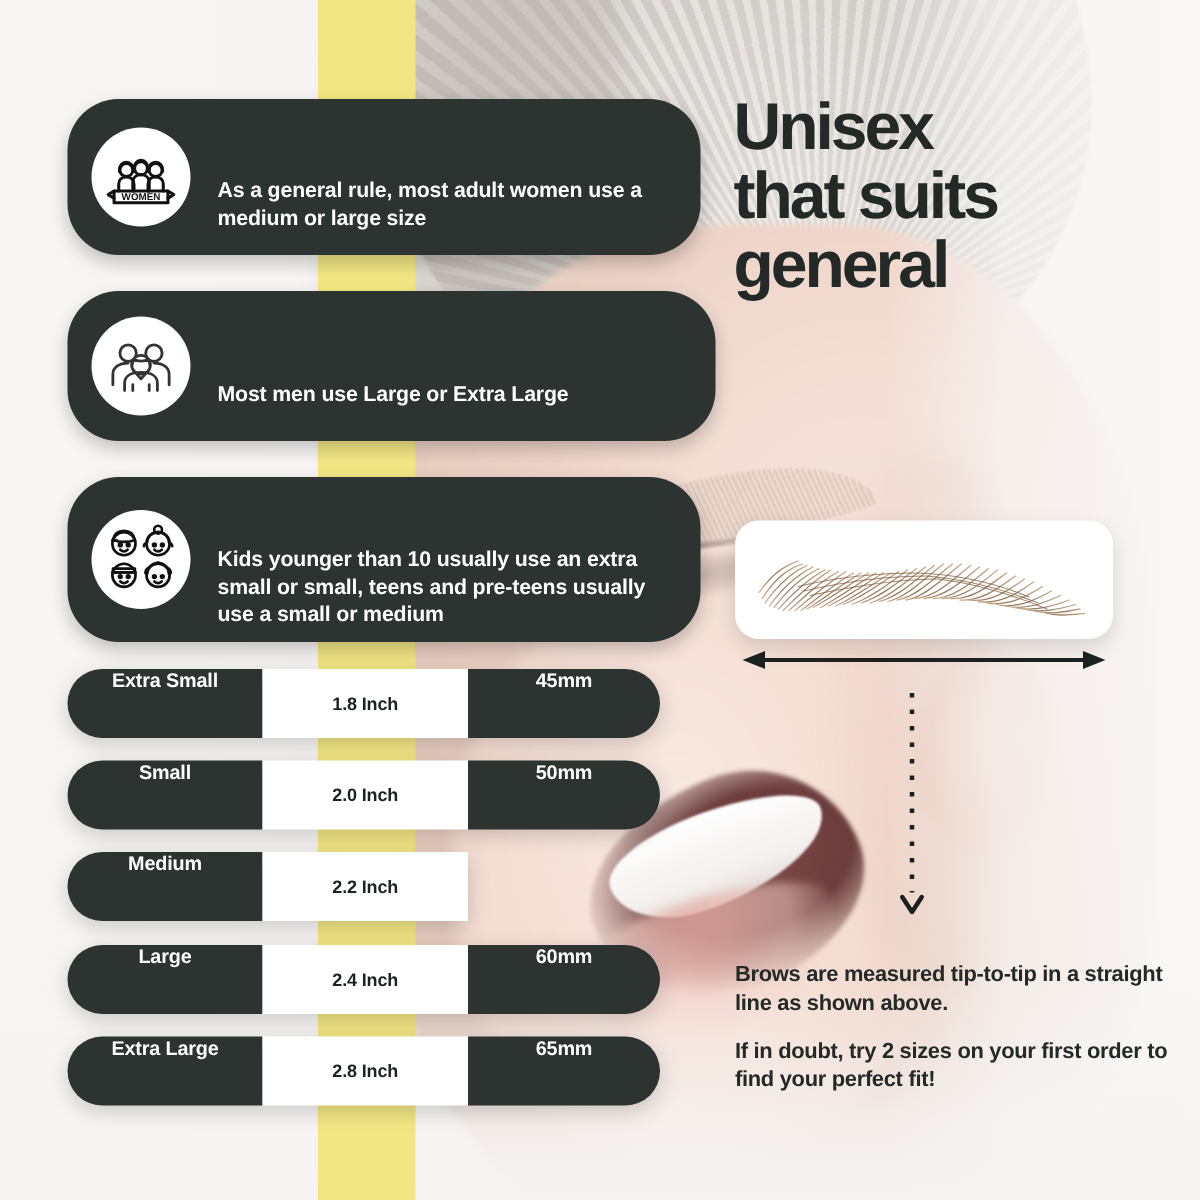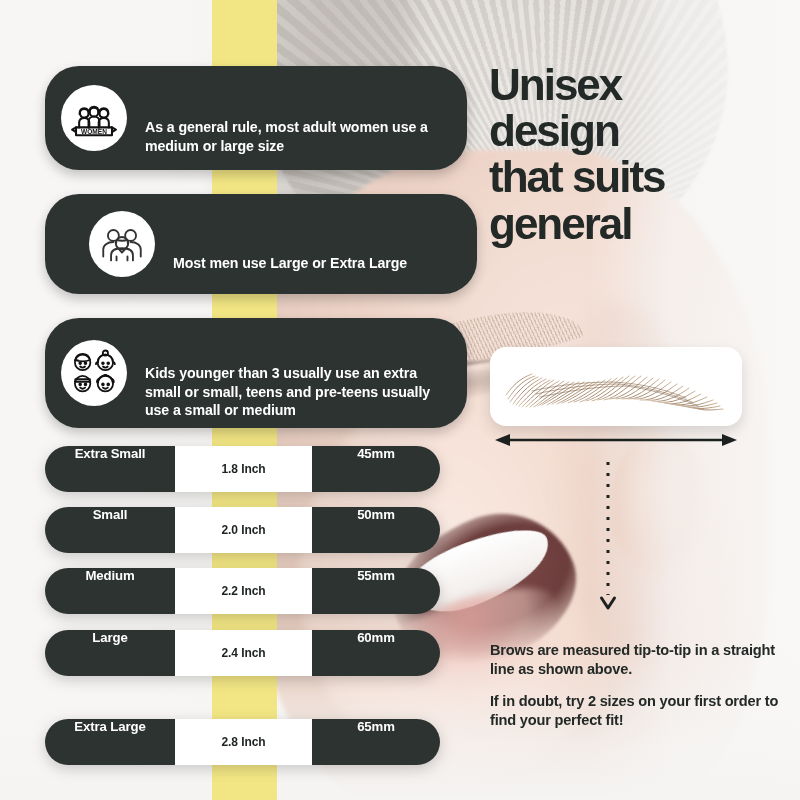--- a/index.html
+++ b/index.html
@@ -152,21 +152,21 @@
     font-size:14.2px;
     font-weight:bold;
     line-height:1.32;
     margin-left:18px;
     margin-right:14px;
     letter-spacing:-.1px;
     margin-top:38px;
   }
 
   #card-women{ left:45px; top:66px;  width:422px; height:104px; }
-  #card-men{   left:45px; top:194px; width:432px; height:100px;padding-left:28px; }
+  #card-men{   left:45px; top:194px; width:432px; height:100px; }
   #card-kids{  left:45px; top:318px; width:422px; height:110px; }
 
   
   .size-row{
     position:absolute; left:45px; width:395px; height:46px;
     filter:drop-shadow(0 4px 7px rgba(0,0,0,.18));
   }
   .sr-left{
     position:absolute; left:0; top:0; width:130px; height:46px;
     background:#2d3331;
@@ -318,21 +318,21 @@
 
         <circle cx="46" cy="45" r="9.5"></circle>
         <path d="M37 44c0-5.5 4-9 9-9s9 3.5 9 9"></path>
         <path d="M39 38.5c-2 .6-3.4 2.4-3.4 4.6M53 38.5c2 .6 3.4 2.4 3.4 4.6"></path>
         <path d="M44 35.5c.7-1.4 3.3-1.4 4 0"></path>
         <circle cx="43" cy="46" r="1.1" fill="#111"></circle>
         <circle cx="49.5" cy="46" r="1.1" fill="#111"></circle>
         <path d="M43 50c1.8 1.6 4.2 1.6 6 0"></path>
       </svg>
     </div>
-    <div class="card-text">Kids younger than 3 usually use an extra small or small, teens and pre-teens usually use a small or medium</div>
+    <div class="card-text">Kids younger than 10 usually use an extra small or small, teens and pre-teens usually use a small or medium</div>
   </div>
 
   <div class="size-row" style="top:446px">
     <div class="sr-left">
         <span>Extra Small</span>
       </div>
     <div class="sr-mid">
         <span>1.8 Inch</span>
       </div>
     <div class="sr-right">
@@ -352,55 +352,51 @@
       </div>
   </div>
 
   <div class="size-row" style="top:568px">
     <div class="sr-left">
         <span>Medium</span>
       </div>
     <div class="sr-mid">
         <span>2.2 Inch</span>
       </div>
-    <div class="sr-right">
-        <span>55mm</span>
-      </div>
   </div>
 
   <div class="size-row" style="top:630px">
     <div class="sr-left">
         <span>Large</span>
       </div>
     <div class="sr-mid">
         <span>2.4 Inch</span>
       </div>
     <div class="sr-right">
         <span>60mm</span>
       </div>
   </div>
 
-  <div class="size-row" style="top:719px">
+  <div class="size-row" style="top:691px">
     <div class="sr-left">
         <span>Extra Large</span>
       </div>
     <div class="sr-mid">
         <span>2.8 Inch</span>
       </div>
     <div class="sr-right">
         <span>65mm</span>
       </div>
   </div>
 </div>
 
 <div id="right-col">
 
   <div id="headline">
     <div>Unisex</div>
-    <div>design</div>
     <div>that suits</div>
     <div>general</div>
   </div>
 
   <div id="brow-card">
     <svg id="brow-art" viewBox="0 0 228 62">
       <defs>
         <linearGradient id="hairG" x1="0" y1="0" x2="1" y2="0">
           <stop offset="0" stop-color="#c9ab8e"></stop>
           <stop offset="0.35" stop-color="#8f6e4f"></stop>

